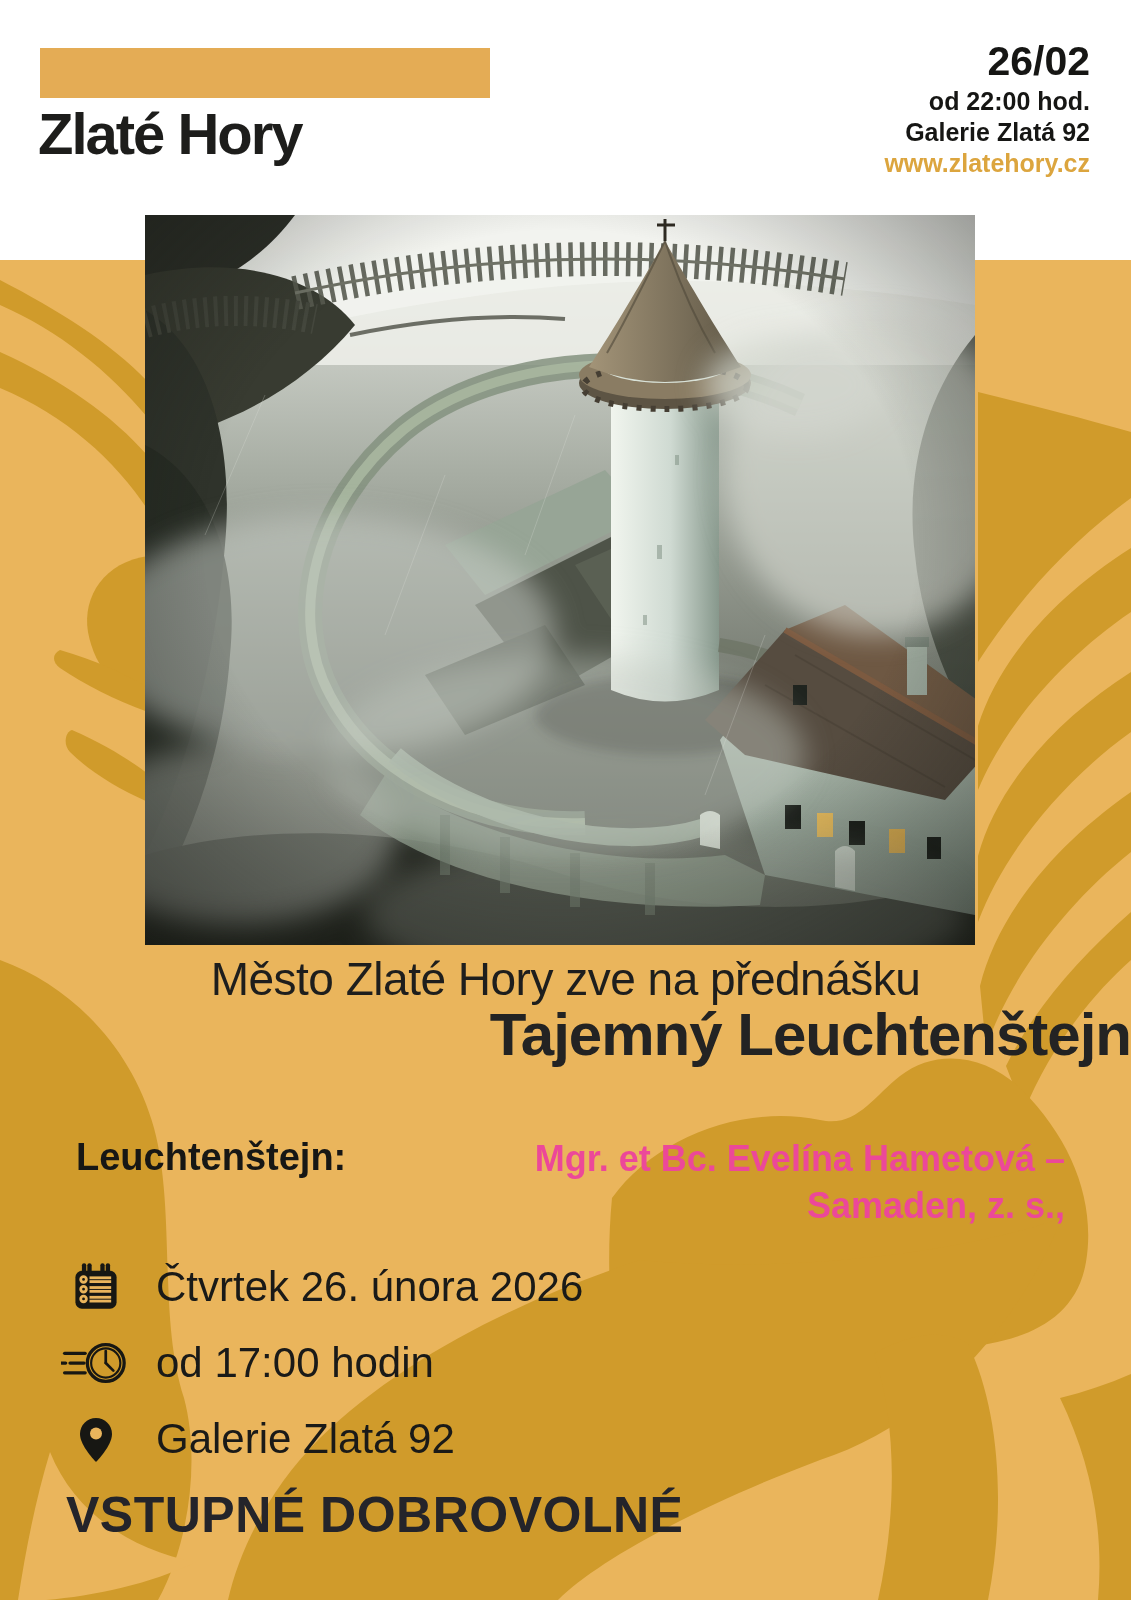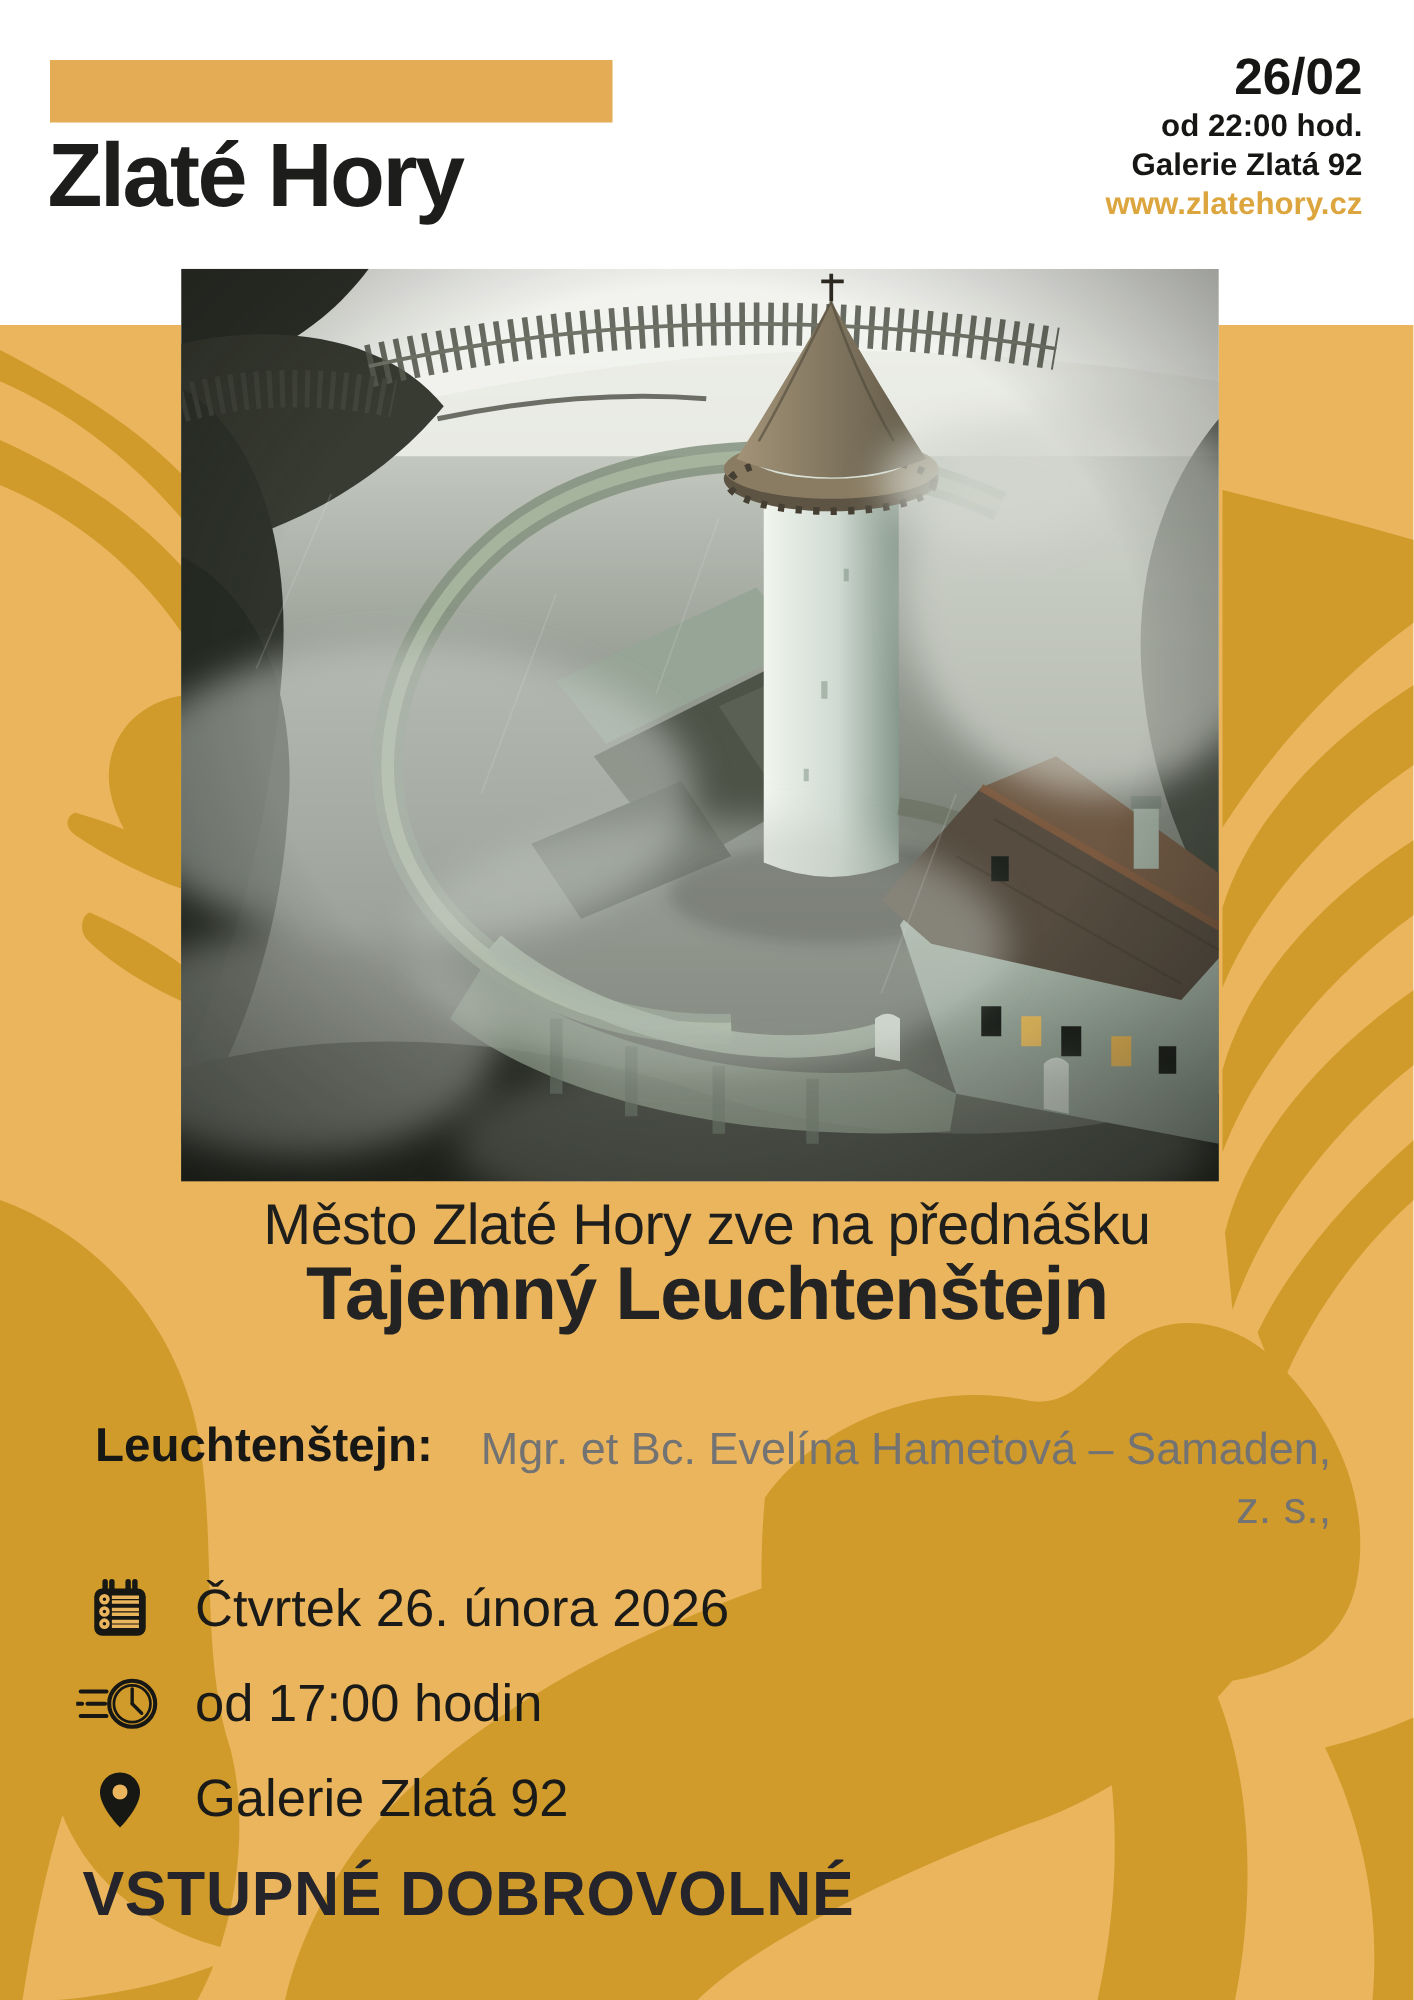--- a/index.html
+++ b/index.html
@@ -11,46 +11,46 @@
     font-family:"Liberation Sans", sans-serif;
     color:#1E1E1D;
   }
   .gold-bg{position:absolute;left:0;top:260px;width:1131px;height:1340px;}
   .brand-bar{
     position:absolute;left:40px;top:48px;width:450px;height:50px;
     background:#E4AC55;
   }
   .brand-logo{
     position:absolute;left:38px;top:100px;
-    font-size:72px;font-weight:800;letter-spacing:-2px;color:#1d1d1b;
+    font-size:58px;font-weight:800;letter-spacing:-2px;color:#1d1d1b;
   }
   .top-right{
     position:absolute;right:41px;top:38px;text-align:right;line-height:1.16;
   }
   .tr-big{font-size:41px;font-weight:800;color:#161614;}
   .tr-small{font-size:25px;font-weight:700;color:#161614;line-height:1.24;}
   .tr-link{font-size:25px;font-weight:800;color:#DCA53E;line-height:1.24;}
   .castle{
     position:absolute;left:145px;top:215px;width:830px;height:730px;
   }
   .invite-line{
     position:absolute;left:0;top:952px;width:1131px;text-align:center;
     font-size:46px;font-weight:400;letter-spacing:-0.5px;color:#1E1E1D;
   }
   .event-title{
-    position:absolute;left:0;top:1000px;width:1131px;text-align:center;
+    position:absolute;left:0;top:1000px;width:1131px;text-align:right;
     font-size:60px;font-weight:800;letter-spacing:-1px;color:#232323;
   }
   .lecturers{
     position:absolute;left:76px;top:1136px;right:66px;
     display:flex;align-items:flex-start;gap:20px;
   }
   .lect-label{font-size:38px;font-weight:800;white-space:nowrap;color:#171715;}
   .lect-text{
-    flex:1;text-align:right;font-size:36px;font-weight:400;line-height:1.3;color:#737373;
+    flex:1;text-align:right;font-size:36px;font-weight:700;line-height:1.3;color:#ec4899;
   }
   .details{position:absolute;left:48px;top:1249px;}
   .detail-row{display:flex;align-items:center;height:76px;}
   .detail-icon{width:96px;display:flex;justify-content:center;align-items:center;}
   .detail-text{font-size:42px;font-weight:400;color:#1A1A18;margin-left:12px;}
   .footer-note{
     position:absolute;left:0;top:1486px;width:1131px;text-align:left;
     padding-left:66px;box-sizing:border-box;
     font-size:50px;font-weight:800;letter-spacing:0.5px;color:#24242A;
   }

